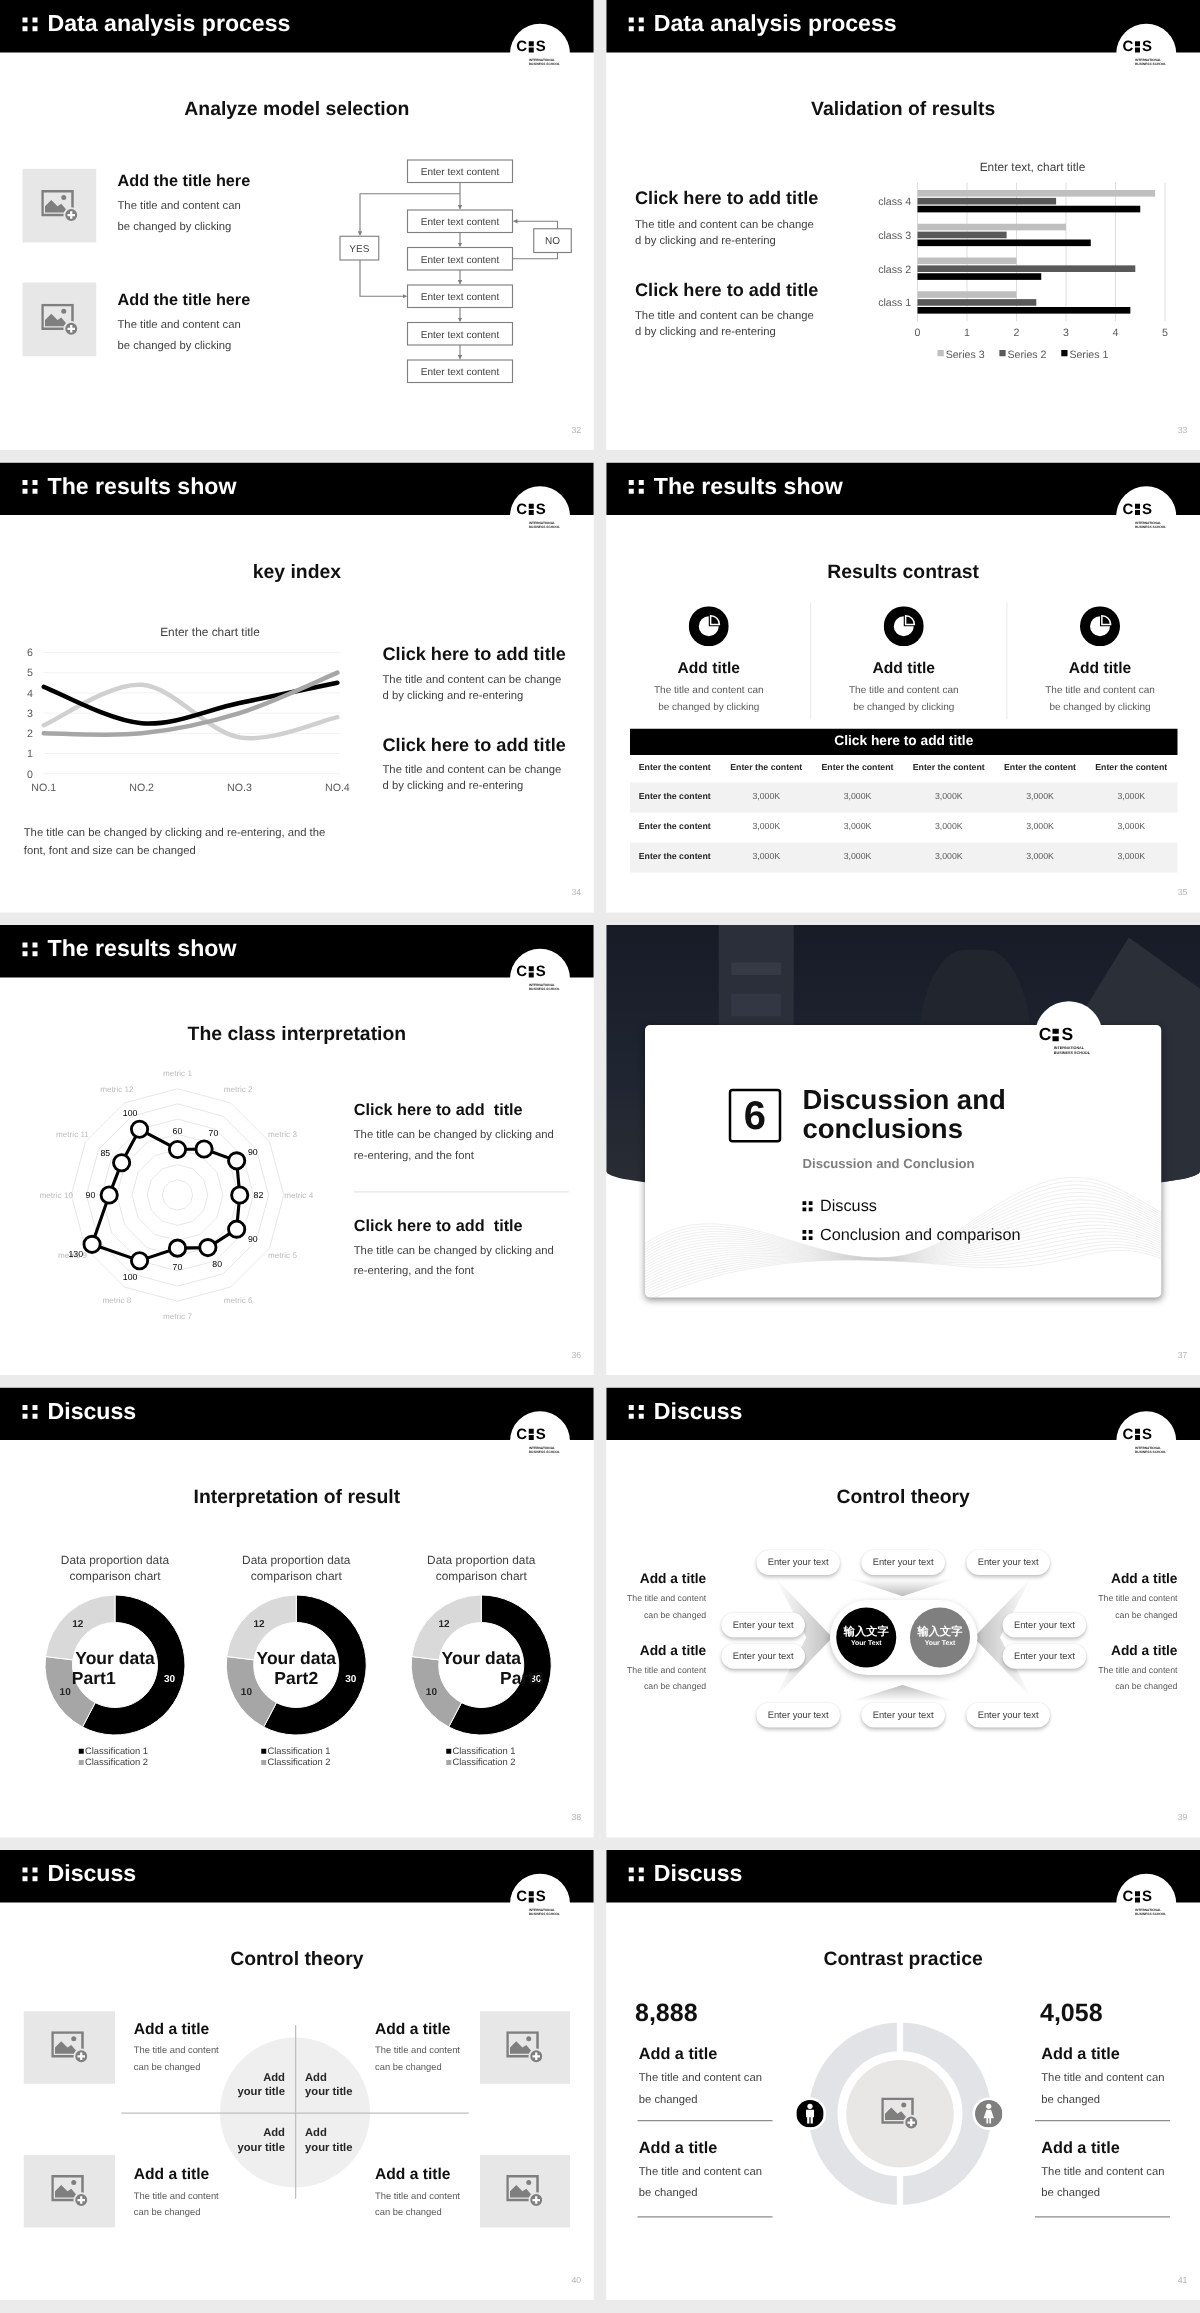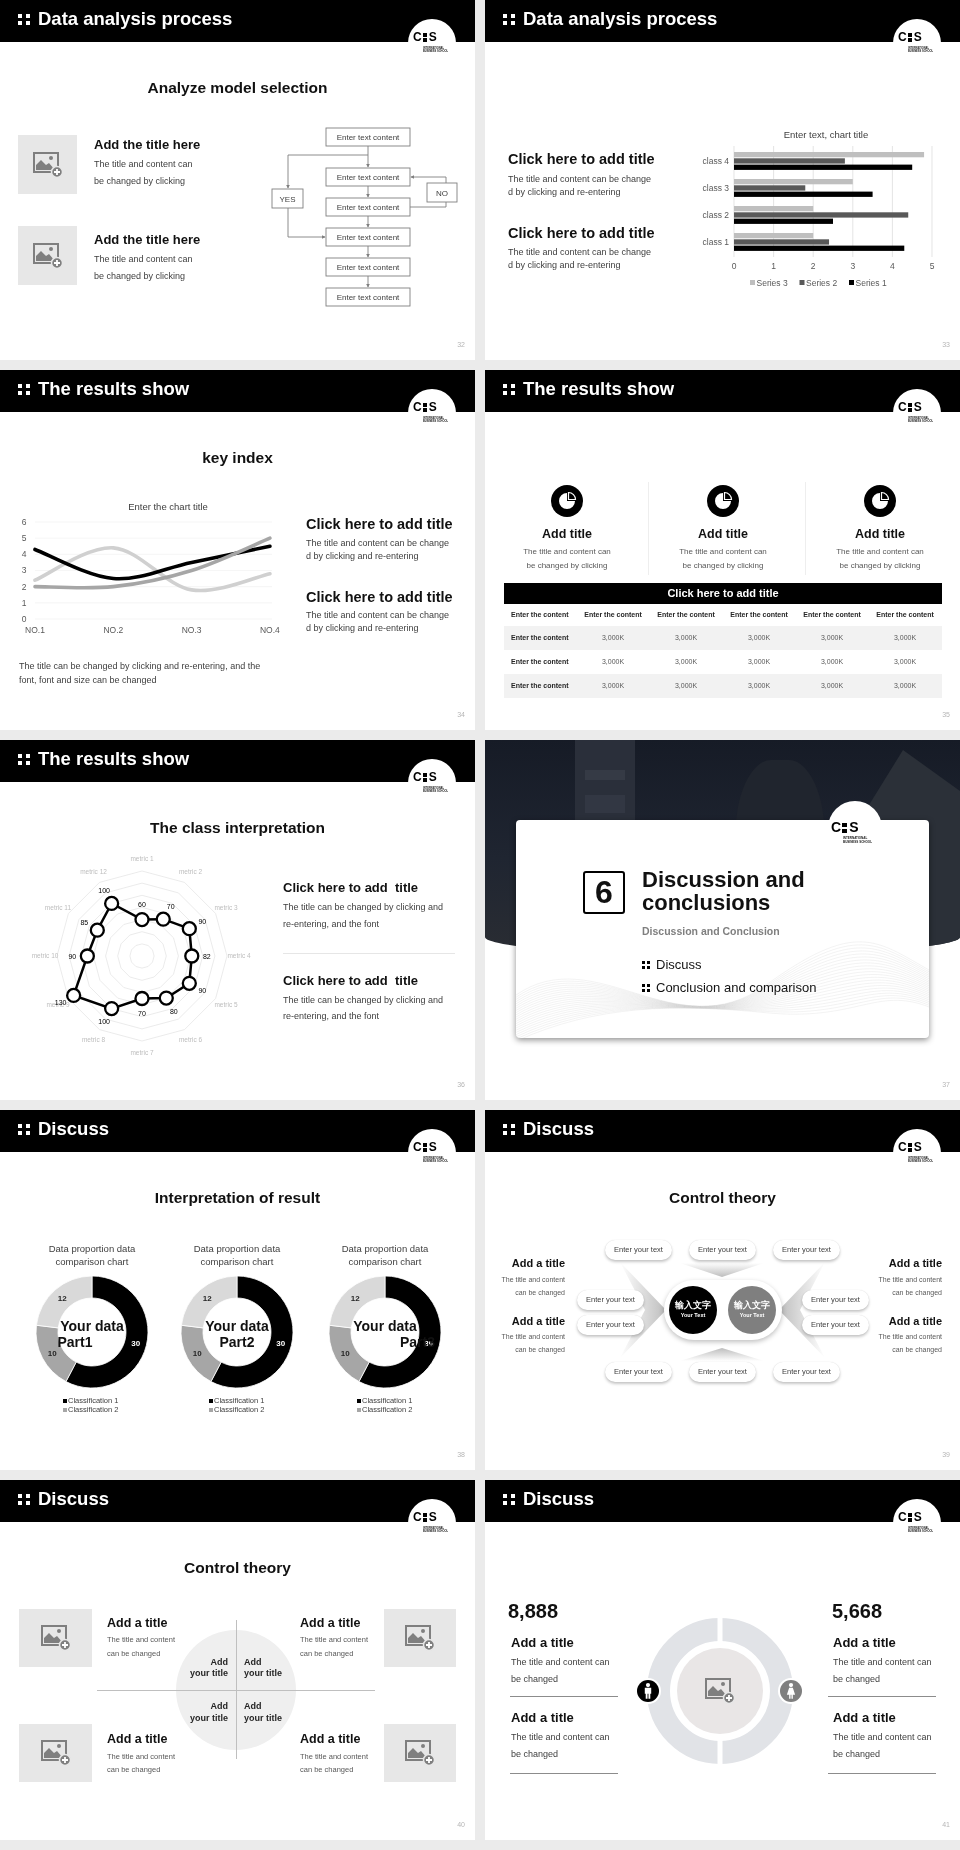--- a/index.html
+++ b/index.html
@@ -145,20 +145,21 @@
         <i></i>
         <i></i>
       </span>
     <span class="hdr-title">Data analysis process</span>
   </div>
   <div class="logo">
     <div class="logo-mark"><span>C</span><span class="logo-colon"><i></i><i></i></span><span>S</span></div>
     <div class="logo-sub" style="top:29px">INTERNATIONAL</div>
     <div class="logo-sub" style="top:32px">BUSINESS SCHOOL</div>
   </div>
+  <div class="sub">Validation of results</div>
 
   <div class="s tb" style="left:23px;top:152px;font-size:14.5px">Click here to add title</div>
   <div class="s bd" style="left:23px;top:175px;font-size:9px">The title and content can be change</div>
   <div class="s bd" style="left:23px;top:188px;font-size:9px">d by clicking and re-entering</div>
   <div class="s tb" style="left:23px;top:226px;font-size:14.5px">Click here to add title</div>
   <div class="s bd" style="left:23px;top:248px;font-size:9px">The title and content can be change</div>
   <div class="s bd" style="left:23px;top:261px;font-size:9px">d by clicking and re-entering</div>
 
   <div class="s" style="left:241px;top:130px;width:200px;text-align:center;font-size:9.5px;color:#404040">Enter text, chart title</div>
   <svg id="bar-chart" class="abs" style="left:0;top:0" width="475" height="360">
@@ -262,20 +263,21 @@
         <i></i>
         <i></i>
       </span>
     <span class="hdr-title">The results show</span>
   </div>
   <div class="logo">
     <div class="logo-mark"><span>C</span><span class="logo-colon"><i></i><i></i></span><span>S</span></div>
     <div class="logo-sub" style="top:29px">INTERNATIONAL</div>
     <div class="logo-sub" style="top:32px">BUSINESS SCHOOL</div>
   </div>
+  <div class="sub">Results contrast</div>
 
   <div class="abs" style="left:163px;top:112px;width:1px;height:93px;background:#eeeeee"></div>
   <div class="abs" style="left:320px;top:112px;width:1px;height:93px;background:#eeeeee"></div>
 
   <svg class="abs" style="left:66px;top:115px" width="32" height="32">
       <use href="#ico-pie"></use>
     </svg>
   <div class="s tb" style="left:12px;top:158px;width:140px;text-align:center;font-size:12.5px">Add title</div>
   <div class="s" style="left:12px;top:178px;width:140px;text-align:center;font-size:8px;color:#595959">The title and content can</div>
   <div class="s" style="left:12px;top:192px;width:140px;text-align:center;font-size:8px;color:#595959">be changed by clicking</div>
@@ -674,20 +676,21 @@
         <i></i>
         <i></i>
       </span>
     <span class="hdr-title">Discuss</span>
   </div>
   <div class="logo">
     <div class="logo-mark"><span>C</span><span class="logo-colon"><i></i><i></i></span><span>S</span></div>
     <div class="logo-sub" style="top:29px">INTERNATIONAL</div>
     <div class="logo-sub" style="top:32px">BUSINESS SCHOOL</div>
   </div>
+  <div class="sub">Contrast practice</div>
 
   <svg class="abs" style="left:0;top:0" width="475" height="360">
     <circle cx="235" cy="211" r="61.5" fill="none" stroke="#e1e3e7" stroke-width="23"></circle>
     <rect x="232.5" y="136" width="5" height="28" fill="#fff"></rect>
     <rect x="232.5" y="258" width="5" height="28" fill="#fff"></rect>
     <circle cx="235" cy="211" r="43" fill="#e9e6e6"></circle>
   </svg>
   <svg class="abs" style="left:220px;top:198px" width="30" height="26">
       <use href="#ico-img"></use>
     </svg>
@@ -705,21 +708,21 @@
   <div class="s tb" style="left:23px;top:121px;font-size:20px">8,888</div>
   <div class="s tb" style="left:26px;top:156px;font-size:13px">Add a title</div>
   <div class="s bd" style="left:26px;top:178px;font-size:9px">The title and content can</div>
   <div class="s bd" style="left:26px;top:195px;font-size:9px">be changed</div>
   <div class="abs" style="left:25px;top:216px;width:108px;height:1px;background:#8c8c8c"></div>
   <div class="s tb" style="left:26px;top:231px;font-size:13px">Add a title</div>
   <div class="s bd" style="left:26px;top:253px;font-size:9px">The title and content can</div>
   <div class="s bd" style="left:26px;top:270px;font-size:9px">be changed</div>
   <div class="abs" style="left:25px;top:293px;width:108px;height:1px;background:#8c8c8c"></div>
 
-  <div class="s tb" style="left:347px;top:121px;font-size:20px">5,668</div>
+  <div class="s tb" style="left:347px;top:121px;font-size:20px">4,058</div>
   <div class="s tb" style="left:348px;top:156px;font-size:13px">Add a title</div>
   <div class="s bd" style="left:348px;top:178px;font-size:9px">The title and content can</div>
   <div class="s bd" style="left:348px;top:195px;font-size:9px">be changed</div>
   <div class="abs" style="left:343px;top:216px;width:108px;height:1px;background:#8c8c8c"></div>
   <div class="s tb" style="left:348px;top:231px;font-size:13px">Add a title</div>
   <div class="s bd" style="left:348px;top:253px;font-size:9px">The title and content can</div>
   <div class="s bd" style="left:348px;top:270px;font-size:9px">be changed</div>
   <div class="abs" style="left:343px;top:293px;width:108px;height:1px;background:#8c8c8c"></div>
   <div class="pg">41</div>
 </div>

